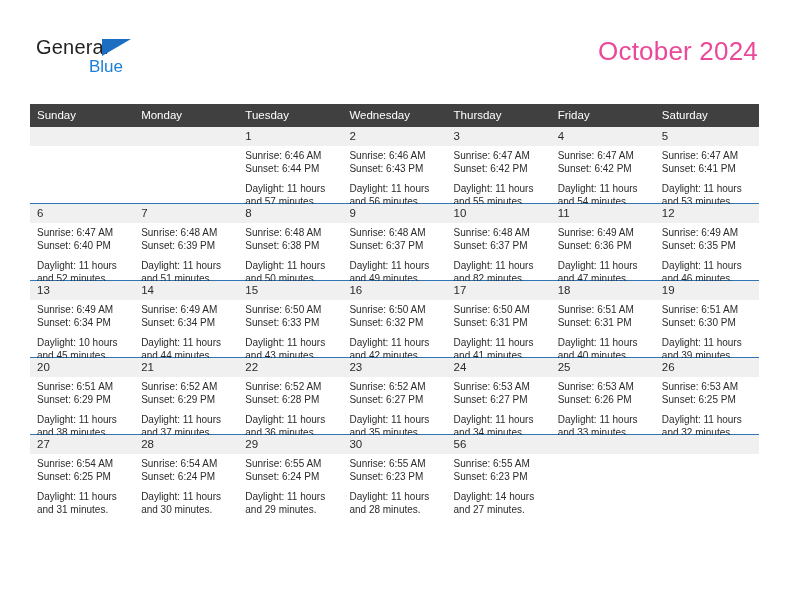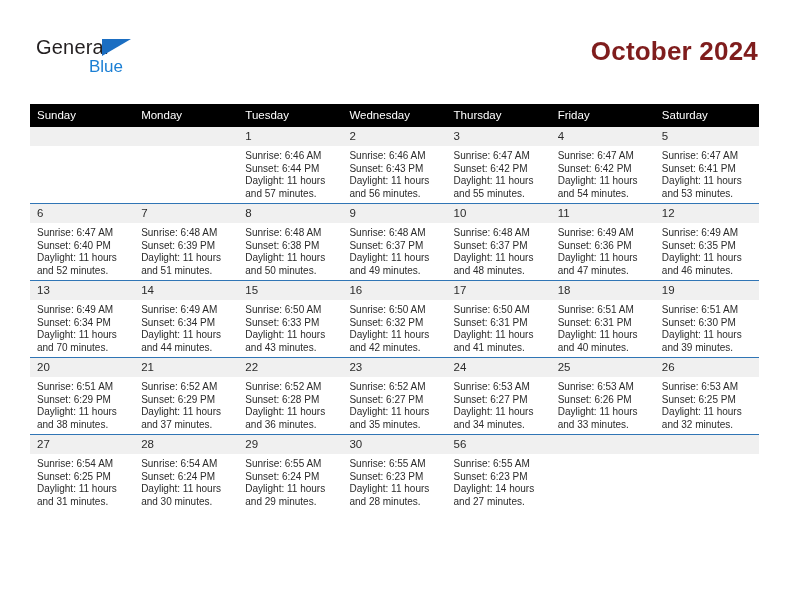--- a/index.html
+++ b/index.html
@@ -60,22 +60,22 @@
     top: 21px;
     font-size: 17px;
     color: #1b7fd4;
     font-family: "Liberation Sans", sans-serif;
   }
   .title {
     position: absolute;
     right: 34px;
     top: 36px;
     font-size: 26px;
-    font-weight: bold;
-    color: #7f1d1d;
+    font-weight: normal;
+    color: #ec4899;
     text-align: left;
     line-height: 30px;
     letter-spacing: .2px;
   }
   .subtitle {
     position: absolute;
     right: 34px;
     top: 80px;
     font-size: 13px;
     color: #1a1a1a;
@@ -86,21 +86,21 @@
   
   .calendar {
     position: absolute;
     left: 30px;
     top: 104px;
     width: 729px;
     border-collapse: collapse;
     table-layout: fixed;
   }
   .calendar th {
-    background: #000000;
+    background: #404040;
     color: #ffffff;
     font-size: 11.5px;
     font-weight: normal;
     text-align: left;
     padding: 4px 0 5px 7px;
     height: 14px;
     border: 0;
   }
   .calendar td {
     vertical-align: top;
@@ -128,21 +128,21 @@
   }
   td.blank .cell-inner { height: 76px; }
   td.blank .daynum { background: #f0f0f0; }
   .details {
     padding: 4px 6px 0 7px;
     font-size: 10px;
     line-height: 12.6px;
     color: #2b2b2b;
   }
   .details div { white-space: nowrap; }
-  .details .daylight { white-space: normal; }
+  .details .daylight { white-space: normal; margin-top: 8px; }
 </style>
 </head>
 <body>
 
 <div class="page">
 
   <div class="header">
 
     <div class="logo">
       <span class="logo-general">General</span>
@@ -269,21 +269,21 @@
                 <div class="daylight">Daylight: 11 hours and 49 minutes.</div>
               </div>
             </div>
           </td>
           <td class="">
             <div class="cell-inner">
               <span class="daynum">10</span>
               <div class="details">
                 <div>Sunrise: 6:48 AM</div>
                 <div>Sunset: 6:37 PM</div>
-                <div class="daylight">Daylight: 11 hours and 48 minutes.</div>
+                <div class="daylight">Daylight: 11 hours and 82 minutes.</div>
               </div>
             </div>
           </td>
           <td class="">
             <div class="cell-inner">
               <span class="daynum">11</span>
               <div class="details">
                 <div>Sunrise: 6:49 AM</div>
                 <div>Sunset: 6:36 PM</div>
                 <div class="daylight">Daylight: 11 hours and 47 minutes.</div>
@@ -301,21 +301,21 @@
             </div>
           </td>
         </tr>
         <tr class="week-row">
           <td class="">
             <div class="cell-inner">
               <span class="daynum">13</span>
               <div class="details">
                 <div>Sunrise: 6:49 AM</div>
                 <div>Sunset: 6:34 PM</div>
-                <div class="daylight">Daylight: 11 hours and 70 minutes.</div>
+                <div class="daylight">Daylight: 10 hours and 45 minutes.</div>
               </div>
             </div>
           </td>
           <td class="">
             <div class="cell-inner">
               <span class="daynum">14</span>
               <div class="details">
                 <div>Sunrise: 6:49 AM</div>
                 <div>Sunset: 6:34 PM</div>
                 <div class="daylight">Daylight: 11 hours and 44 minutes.</div>

